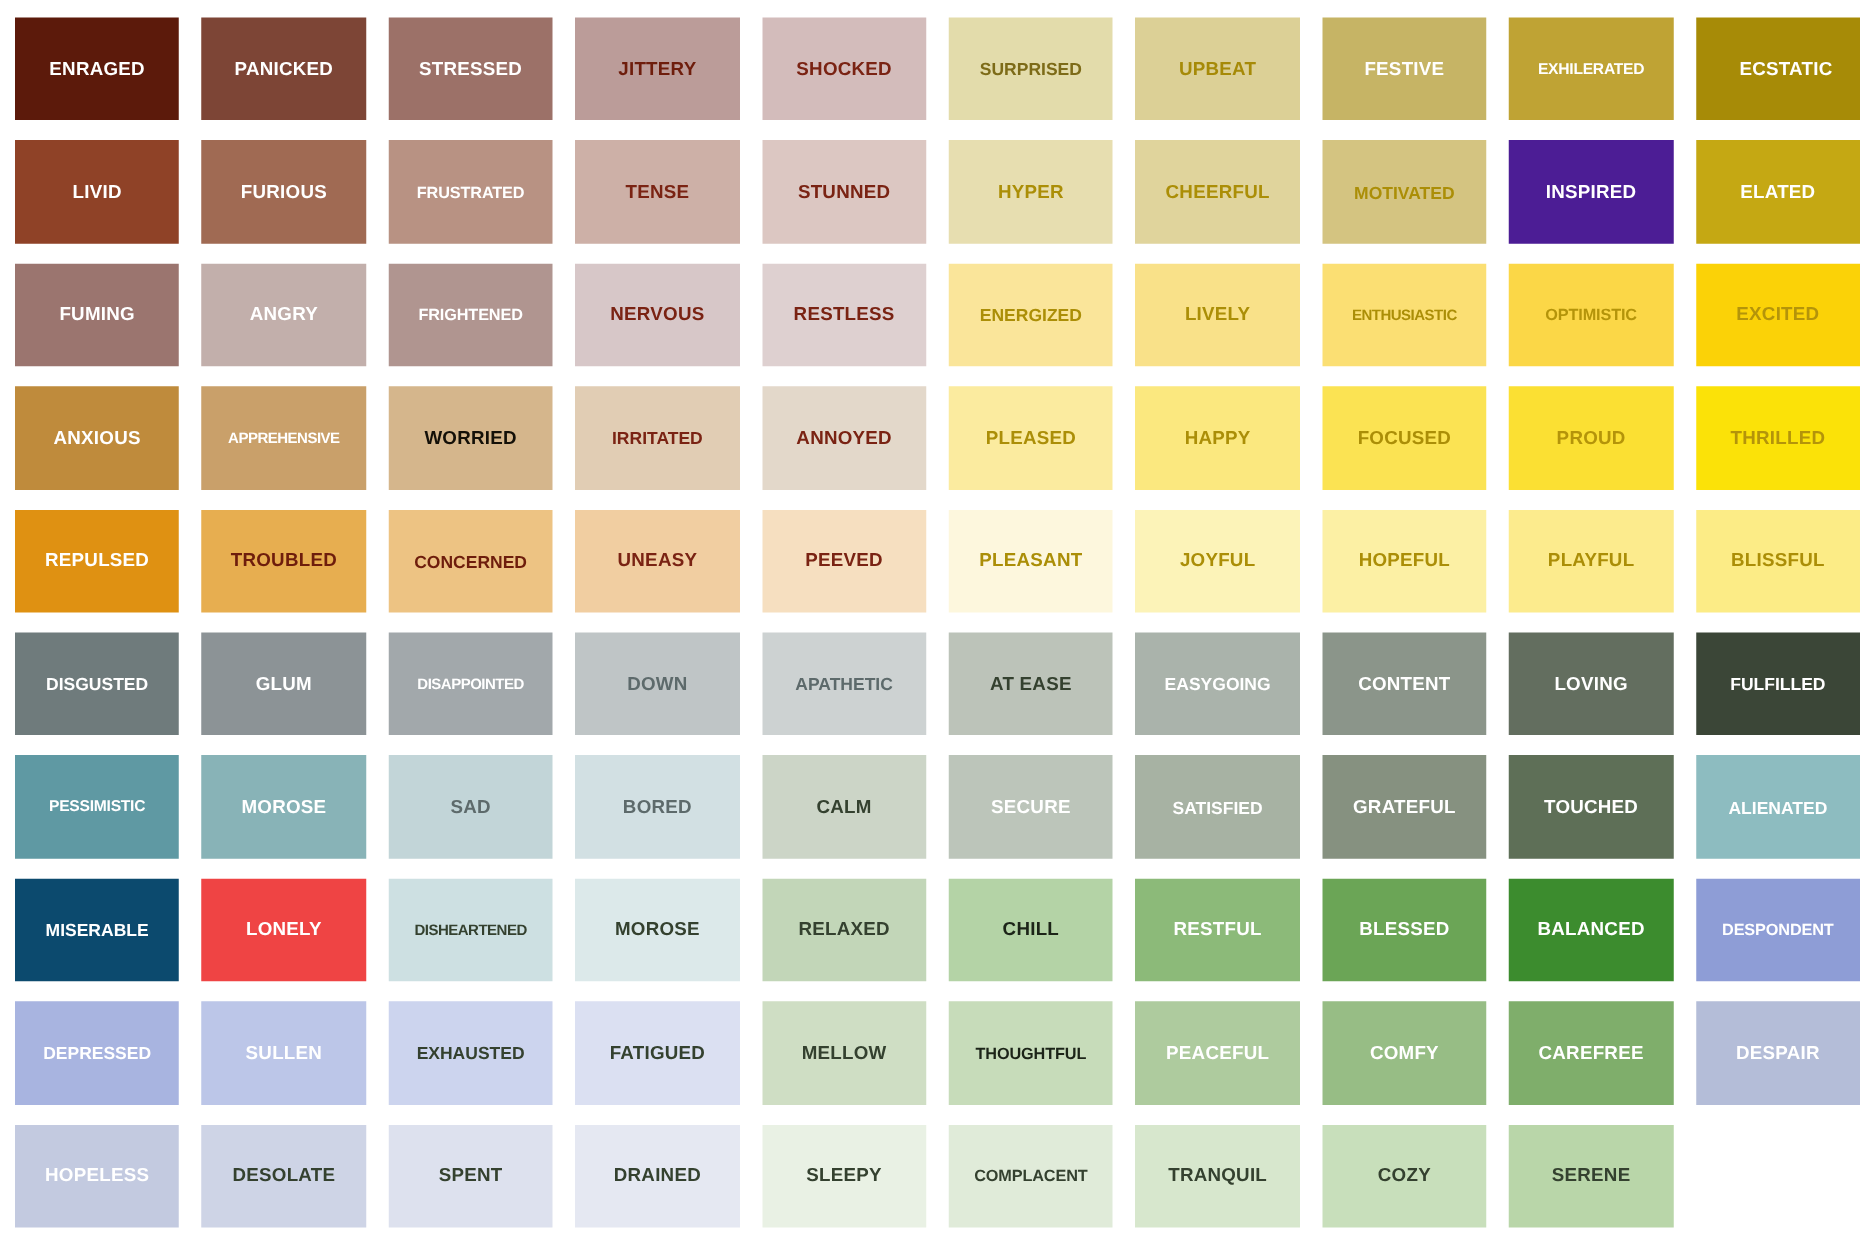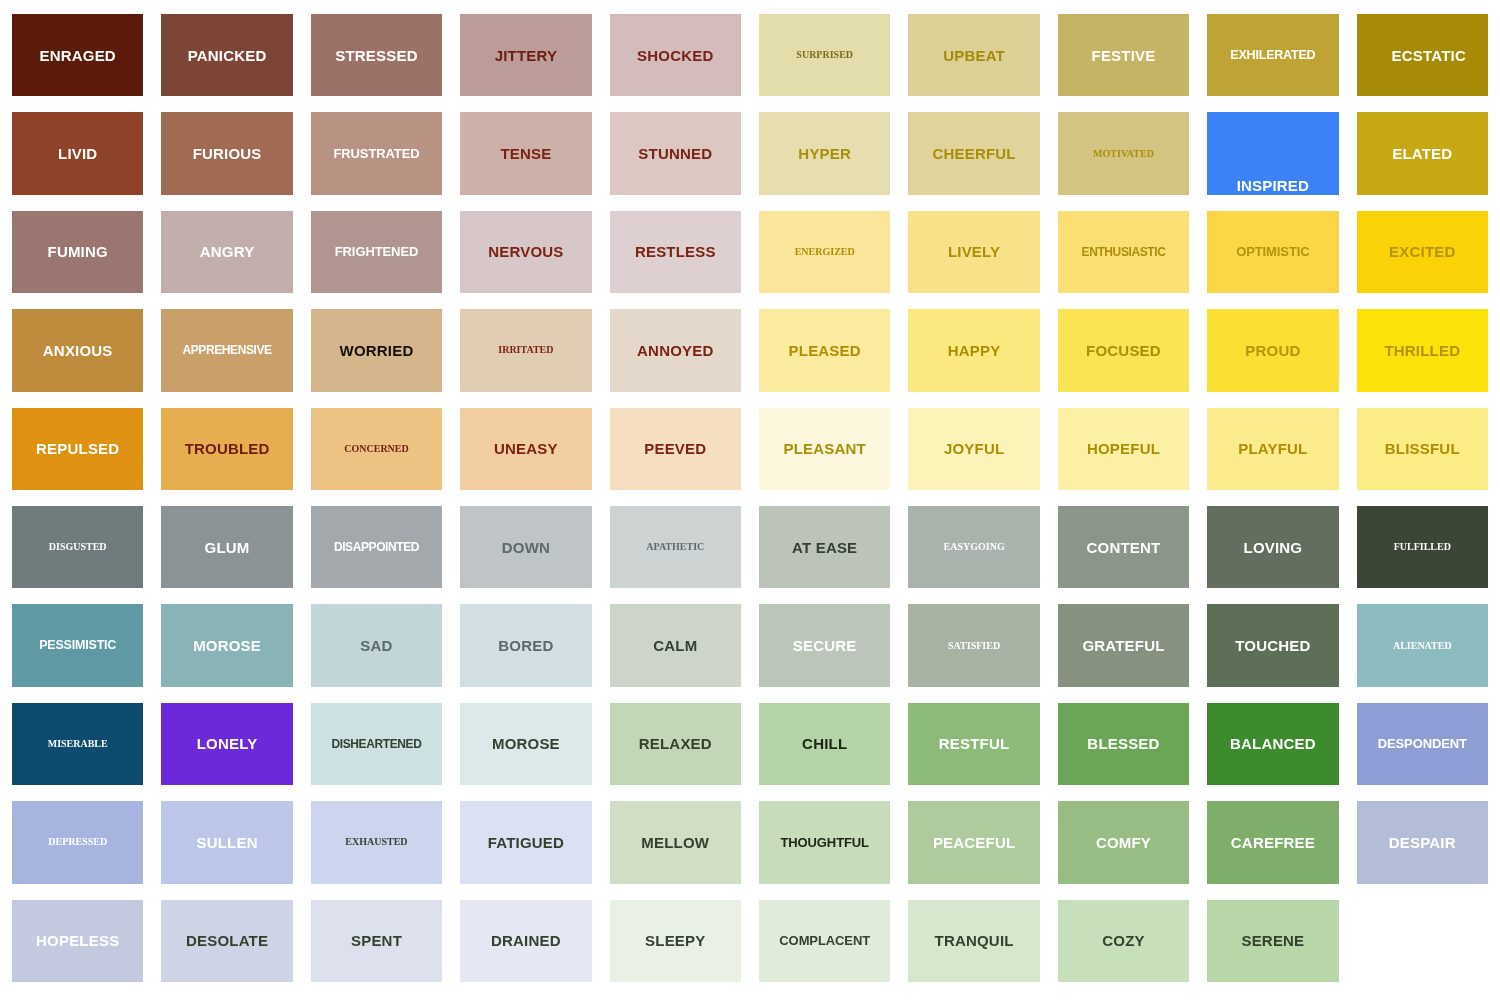--- a/index.html
+++ b/index.html
@@ -39,21 +39,21 @@
     font-family: "Liberation Sans", "DejaVu Sans", sans-serif;
     font-weight: 700;
     font-size: 15px;
     letter-spacing: 0.2px;
     line-height: 1;
     text-align: center;
     white-space: nowrap;
     transform-origin: center center;
     user-select: none;
   }
-  .mood-label.len-9  { font-size: 10px; letter-spacing: 0px; font-family: Liberation Serif, serif; }
+  .mood-label.len-9  { font-size: 14px; letter-spacing: 0px; }
   .mood-label.len-10 { font-size: 13px; letter-spacing: -0.1px; }
   .mood-label.len-11 { font-size: 12.5px; letter-spacing: -0.2px; }
   .mood-label.len-12 { font-size: 12px; letter-spacing: -0.4px; }
 </style>
 </head>
 <body>
 
 <div id="mood-grid" style="grid-template-columns: repeat(10, 1fr); grid-template-rows: repeat(10, 1fr); background: rgb(255, 255, 255);">
     <div class="mood-cell" style="background: rgb(92, 26, 11);">
       <span class="mood-label" style="color: rgb(255, 255, 255);">ENRAGED</span>
@@ -102,21 +102,21 @@
     </div>
     <div class="mood-cell" style="background: rgb(231, 222, 176);">
       <span class="mood-label" style="color: rgb(171, 142, 7);">HYPER</span>
     </div>
     <div class="mood-cell" style="background: rgb(224, 212, 156);">
       <span class="mood-label" style="color: rgb(171, 142, 7);">CHEERFUL</span>
     </div>
     <div class="mood-cell" style="background: rgb(212, 196, 129);">
       <span class="mood-label len-9" style="color: rgb(171, 142, 7);">MOTIVATED</span>
     </div>
-    <div class="mood-cell" style="background: #3b82f6; align-items: flex-end;">
+    <div class="mood-cell" style="background: #4c1d95;">
       <span class="mood-label" style="color: rgb(255, 255, 255);">INSPIRED</span>
     </div>
     <div class="mood-cell" style="background: rgb(197, 168, 19);">
       <span class="mood-label" style="color: rgb(255, 255, 255);">ELATED</span>
     </div>
     <div class="mood-cell" style="background: rgb(155, 117, 111);">
       <span class="mood-label" style="color: rgb(255, 255, 255);">FUMING</span>
     </div>
     <div class="mood-cell" style="background: rgb(194, 175, 171);">
       <span class="mood-label" style="color: rgb(255, 255, 255);">ANGRY</span>
@@ -261,21 +261,21 @@
     </div>
     <div class="mood-cell" style="background: rgb(94, 111, 87);">
       <span class="mood-label" style="color: rgb(255, 255, 255);">TOUCHED</span>
     </div>
     <div class="mood-cell" style="background: rgb(141, 188, 192);">
       <span class="mood-label len-9" style="color: rgb(255, 255, 255);">ALIENATED</span>
     </div>
     <div class="mood-cell" style="background: #0c4a6e;">
       <span class="mood-label len-9" style="color: rgb(255, 255, 255);">MISERABLE</span>
     </div>
-    <div class="mood-cell" style="background: #6d28d9;">
+    <div class="mood-cell" style="background: #ef4444;">
       <span class="mood-label" style="color: rgb(255, 255, 255);">LONELY</span>
     </div>
     <div class="mood-cell" style="background: rgb(205, 224, 226);">
       <span class="mood-label len-12" style="color: rgb(52, 65, 47);">DISHEARTENED</span>
     </div>
     <div class="mood-cell" style="background: rgb(220, 233, 234);">
       <span class="mood-label" style="color: rgb(52, 65, 47);">MOROSE</span>
     </div>
     <div class="mood-cell" style="background: rgb(194, 214, 184);">
       <span class="mood-label" style="color: rgb(52, 65, 47);">RELAXED</span>

